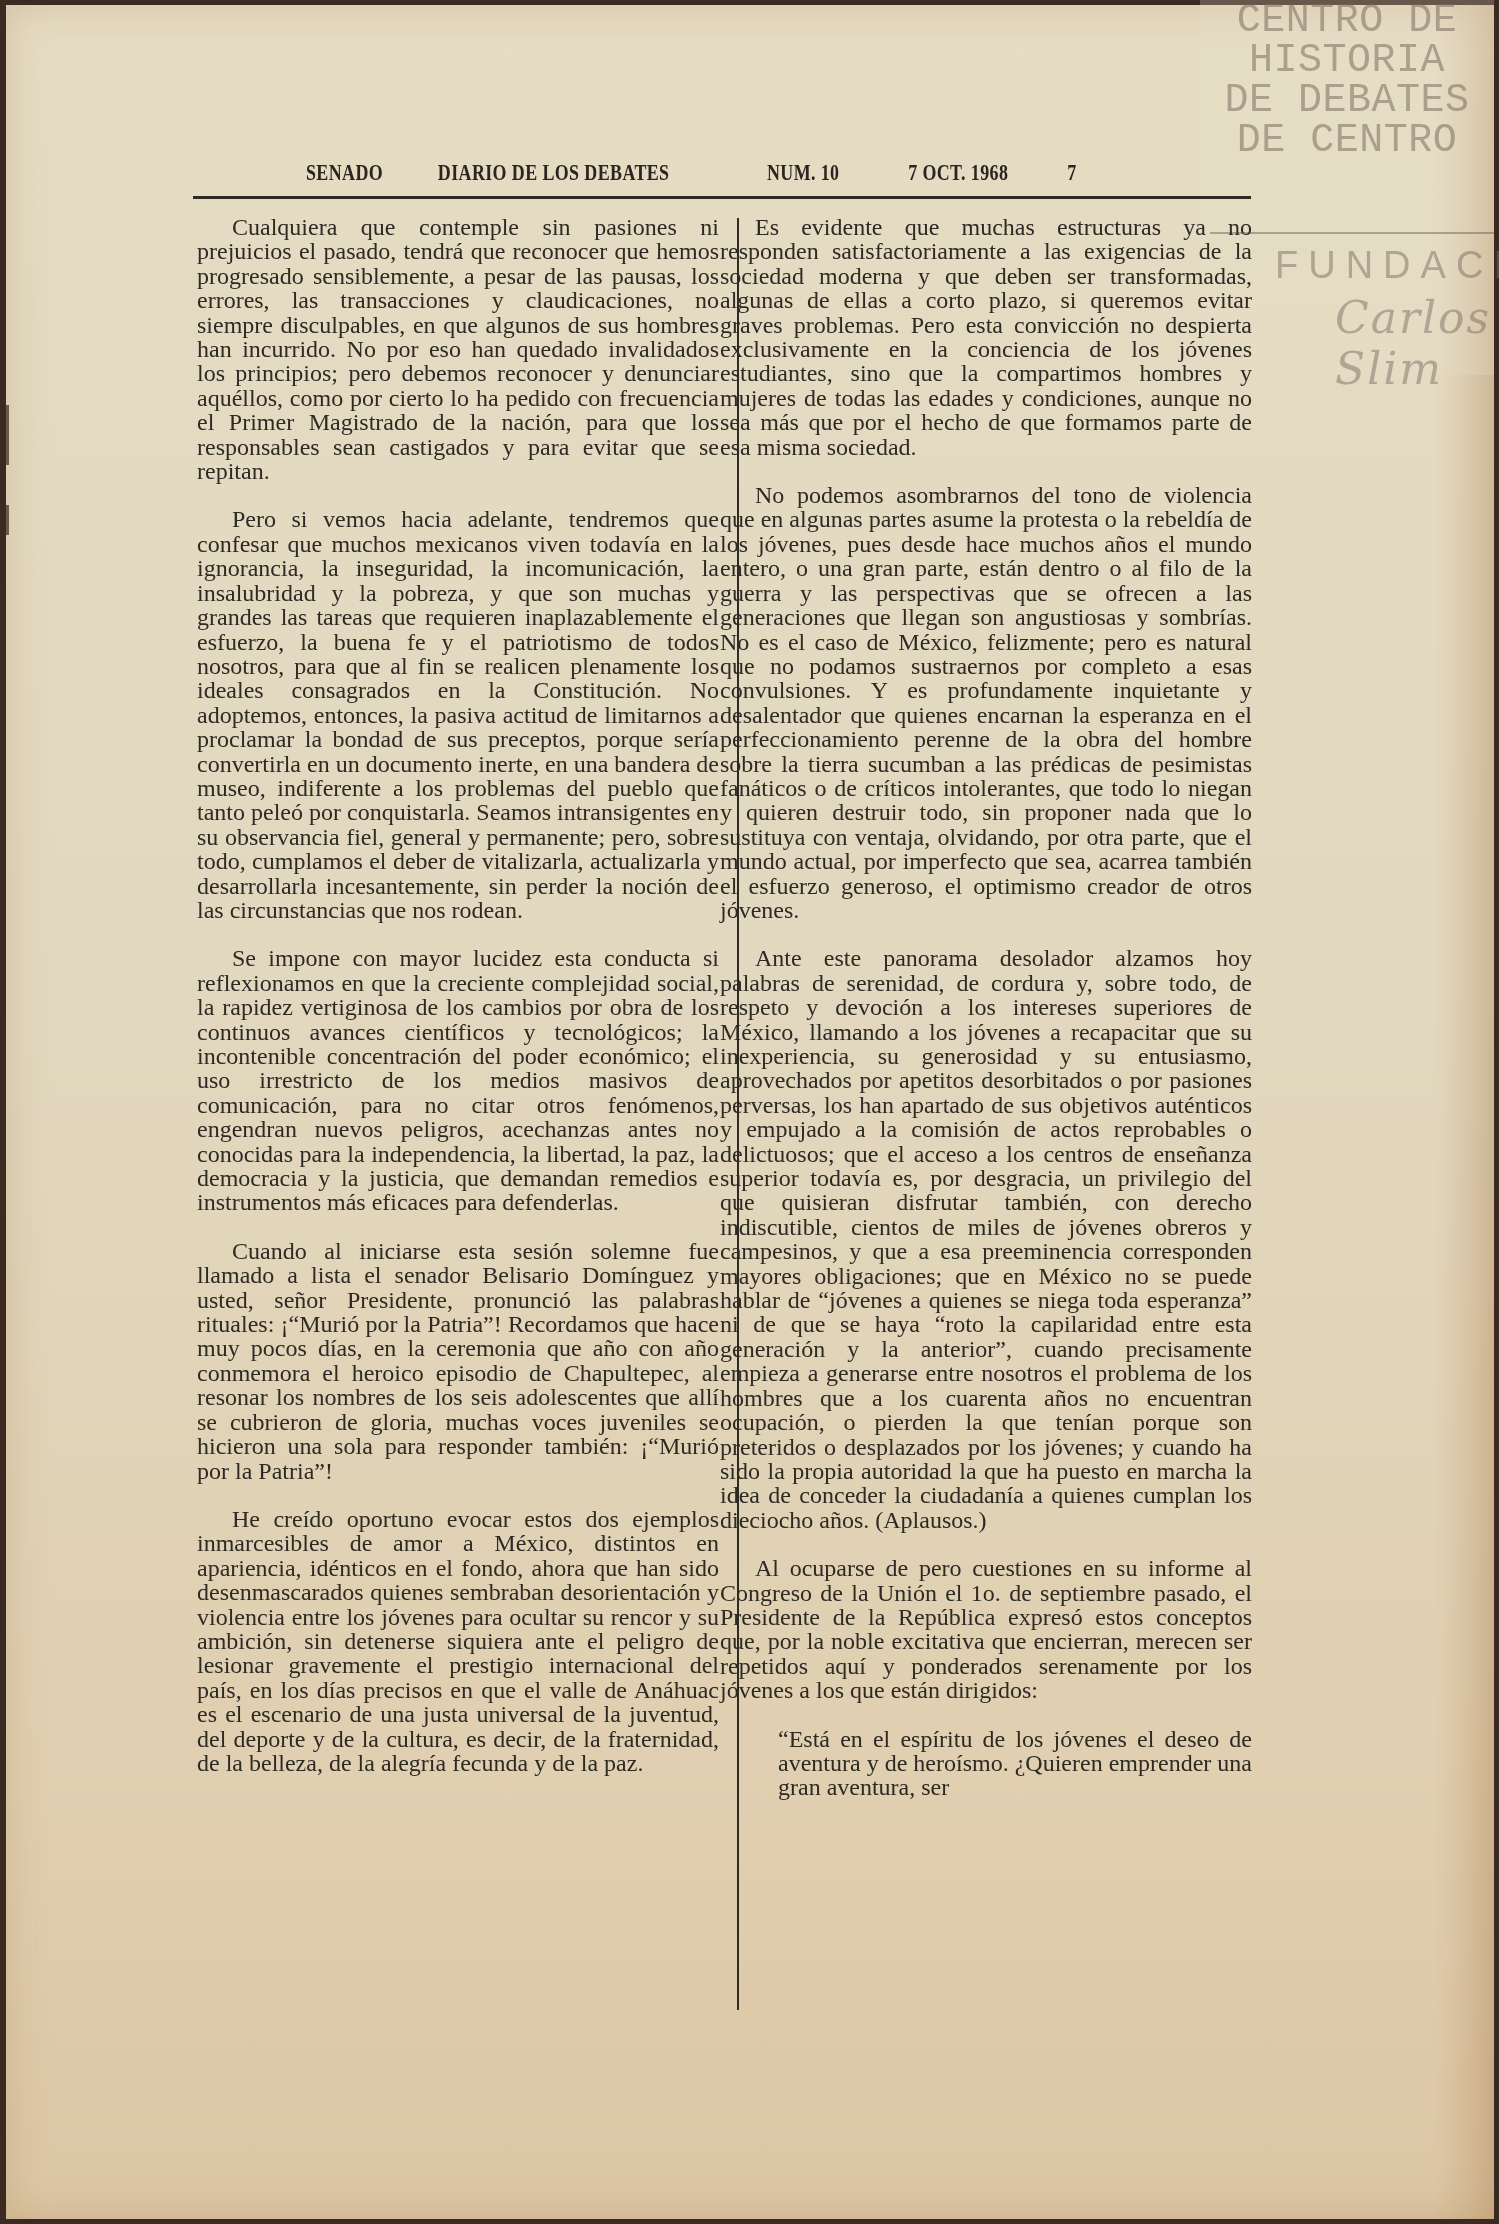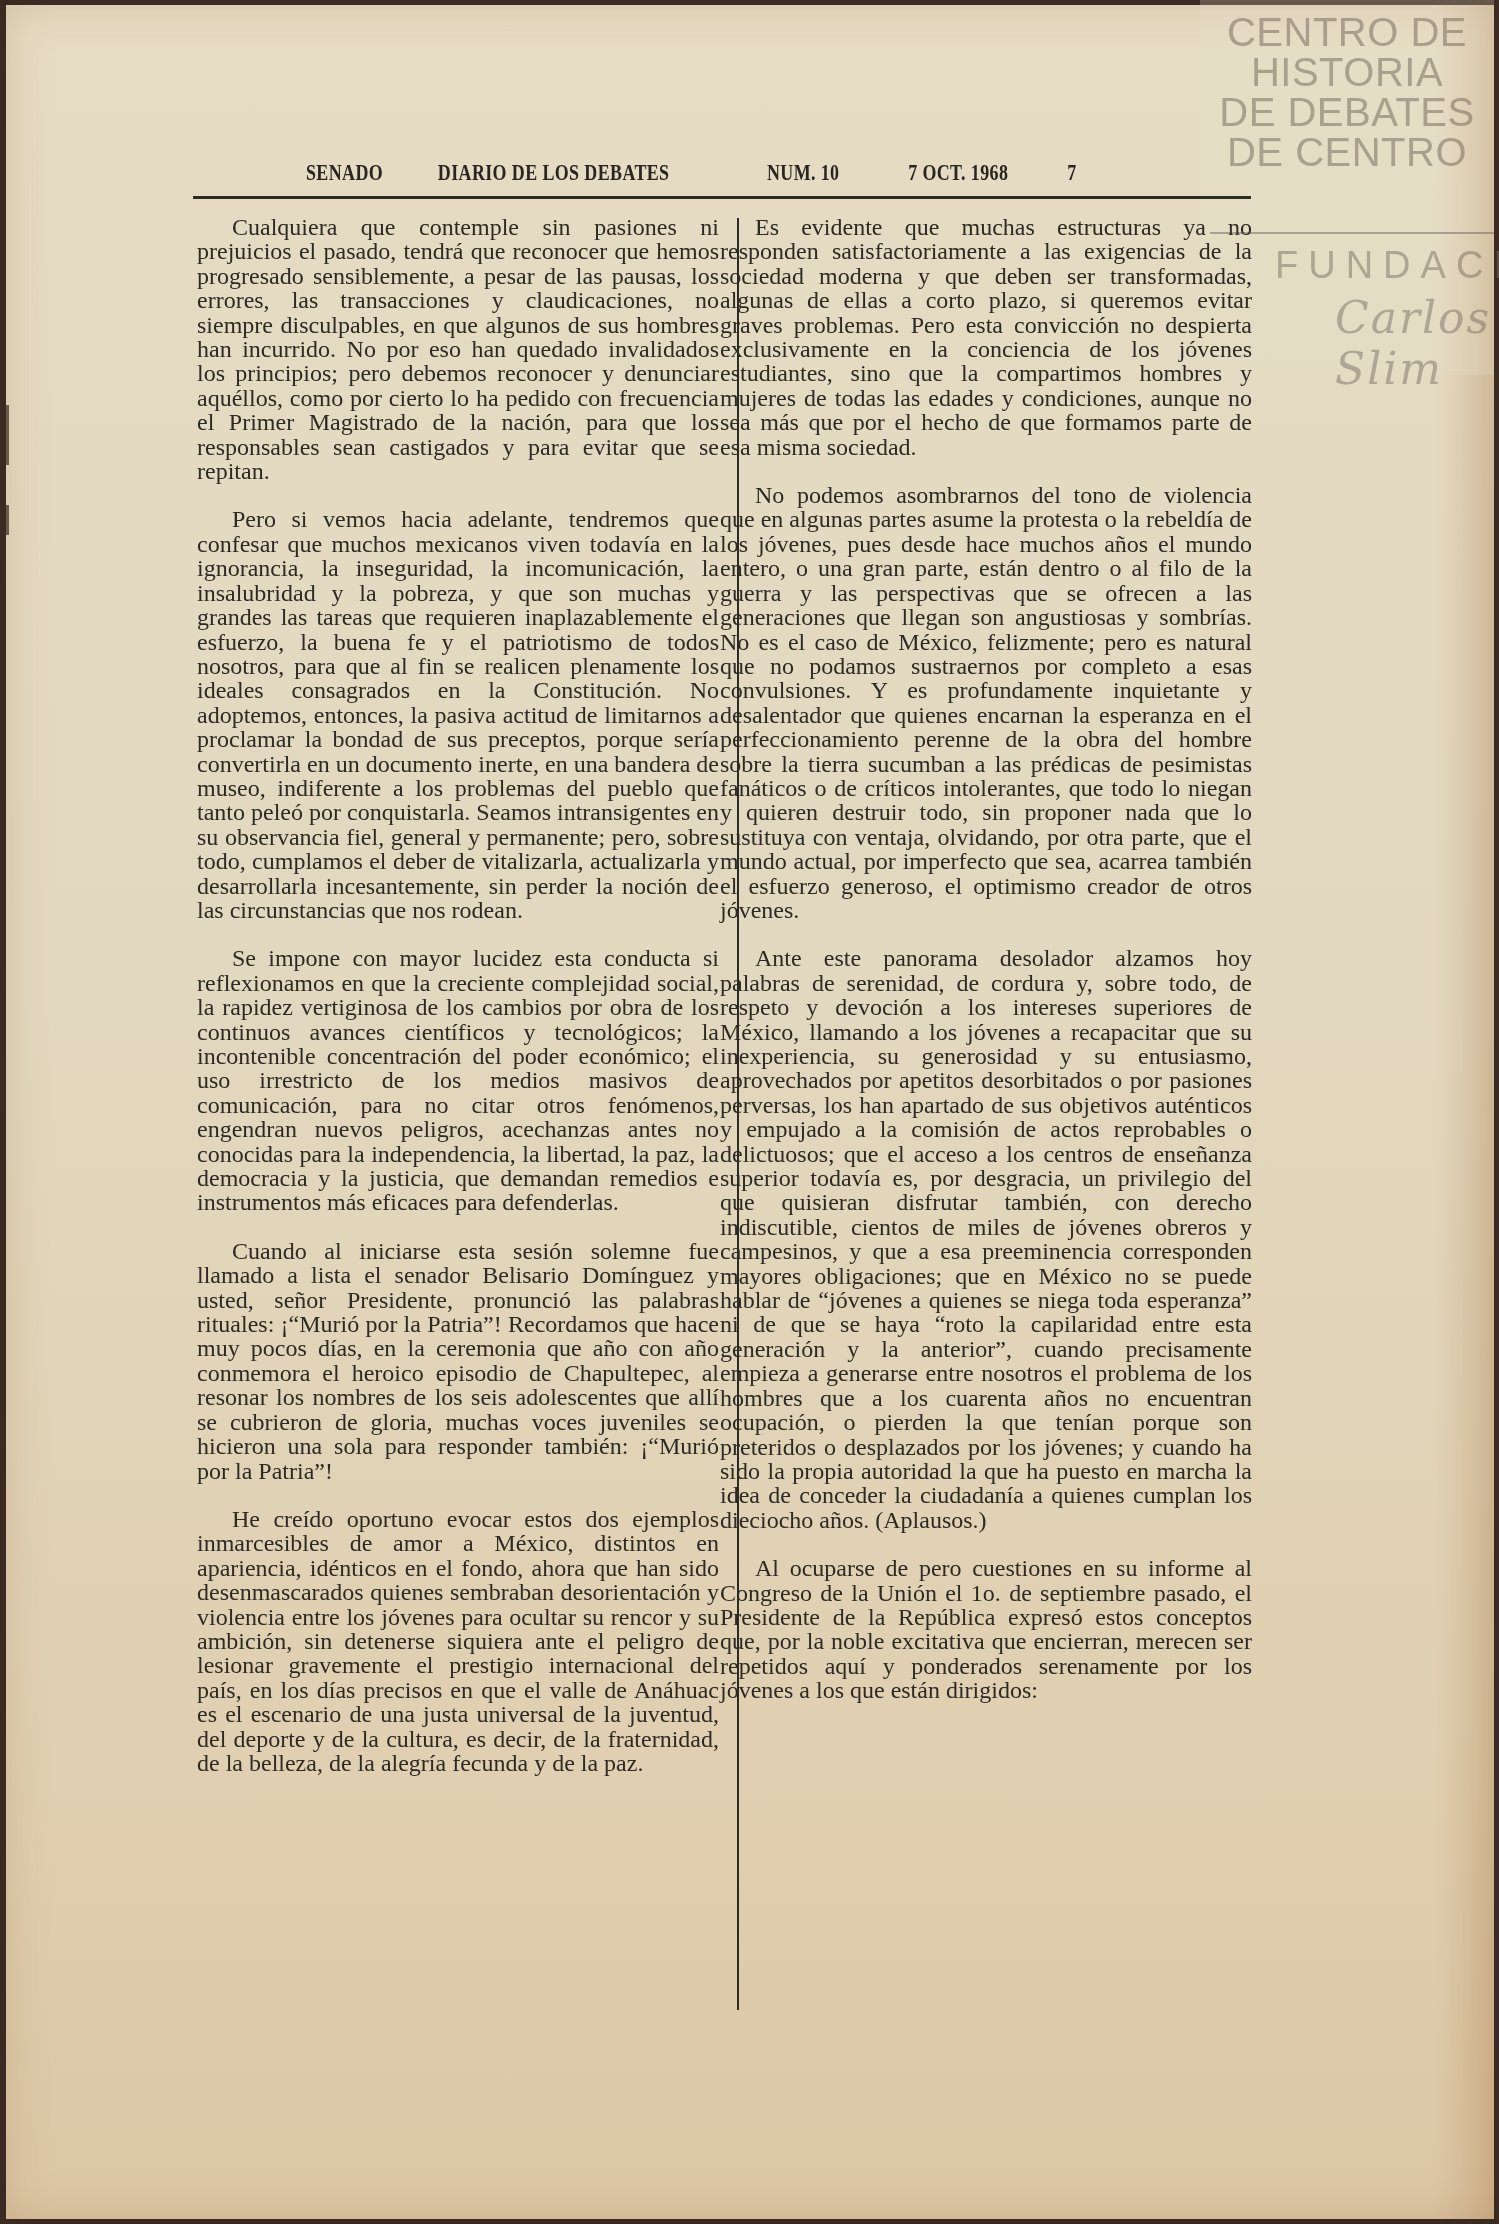--- a/index.html
+++ b/index.html
@@ -41,22 +41,22 @@
   }
   .col-left { left: 197px; width: 522px; }
   .col-right { left: 720px; width: 532px; }
   .col p { margin: 0 0 24px 0; text-indent: 35px; }
   .col p.quote { margin-left: 58px; text-indent: 0; }
   .col-divider {
     position: absolute; left: 737px; top: 218px; width: 2px; height: 1792px;
     background: #2e2a24;
   }
   .watermark {
-    position: absolute; left: 1200px; top: 12px; width: 294px; color: rgba(120,110,95,0.55);
-    font-family: Liberation Sans, sans-serif; text-align: center; pointer-events: none;
+    position: absolute; left: 1200px; top: 1px; width: 294px; color: rgba(120,110,95,0.55);
+    font-family: Liberation Mono, monospace; text-align: center; pointer-events: none;
   }
   .wm-line { display: block; font-size: 40px; line-height: 40px; letter-spacing: 0.5px; }
   .wm-rule { position: absolute; left: 1210px; top: 232px; width: 284px; height: 2px; background: rgba(110,100,90,0.5); }
   .wm-fundacion {
     position: absolute; left: 1275px; top: 244px; font-family: "Liberation Sans", sans-serif;
     font-size: 38px; letter-spacing: 10px; color: rgba(120,110,95,0.5);
   }
   .wm-sig {
     position: absolute; left: 1335px; top: 292px; font-family: "DejaVu Serif", serif; font-style: italic;
     font-size: 44px; color: rgba(110,100,90,0.45); letter-spacing: 2px;
@@ -99,13 +99,14 @@
   <p>He creído oportuno evocar estos dos ejemplos inmarcesibles de amor a México, distintos en apariencia, idénticos en el fondo, ahora que han sido desenmascarados quienes sembraban desorientación y violencia entre los jóvenes para ocultar su rencor y su ambición, sin detenerse siquiera ante el peligro de lesionar gravemente el prestigio internacional del país, en los días precisos en que el valle de Anáhuac es el escenario de una justa universal de la juventud, del deporte y de la cultura, es decir, de la fraternidad, de la belleza, de la alegría fecunda y de la paz.</p>
 </div>
 
 <div class="col-divider"></div>
 
 <div class="col col-right">
   <p>Es evidente que muchas estructuras ya no responden satisfactoriamente a las exigencias de la sociedad moderna y que deben ser transformadas, algunas de ellas a corto plazo, si queremos evitar graves problemas. Pero esta convicción no despierta exclusivamente en la conciencia de los jóvenes estudiantes, sino que la compartimos hombres y mujeres de todas las edades y condiciones, aunque no sea más que por el hecho de que formamos parte de esa misma sociedad.</p>
   <p>No podemos asombrarnos del tono de violencia que en algunas partes asume la protesta o la rebeldía de los jóvenes, pues desde hace muchos años el mundo entero, o una gran parte, están dentro o al filo de la guerra y las perspectivas que se ofrecen a las generaciones que llegan son angustiosas y sombrías. No es el caso de México, felizmente; pero es natural que no podamos sustraernos por completo a esas convulsiones. Y es profundamente inquietante y desalentador que quienes encarnan la esperanza en el perfeccionamiento perenne de la obra del hombre sobre la tierra sucumban a las prédicas de pesimistas fanáticos o de críticos intolerantes, que todo lo niegan y quieren destruir todo, sin proponer nada que lo sustituya con ventaja, olvidando, por otra parte, que el mundo actual, por imperfecto que sea, acarrea también el esfuerzo generoso, el optimismo creador de otros jóvenes.</p>
   <p>Ante este panorama desolador alzamos hoy palabras de serenidad, de cordura y, sobre todo, de respeto y devoción a los intereses superiores de México, llamando a los jóvenes a recapacitar que su inexperiencia, su generosidad y su entusiasmo, aprovechados por apetitos desorbitados o por pasiones perversas, los han apartado de sus objetivos auténticos y empujado a la comisión de actos reprobables o delictuosos; que el acceso a los centros de enseñanza superior todavía es, por desgracia, un privilegio del que quisieran disfrutar también, con derecho indiscutible, cientos de miles de jóvenes obreros y campesinos, y que a esa preeminencia corresponden mayores obligaciones; que en México no se puede hablar de “jóvenes a quienes se niega toda esperanza” ni de que se haya “roto la capilaridad entre esta generación y la anterior”, cuando precisamente empieza a generarse entre nosotros el problema de los hombres que a los cuarenta años no encuentran ocupación, o pierden la que tenían porque son preteridos o desplazados por los jóvenes; y cuando ha sido la propia autoridad la que ha puesto en marcha la idea de conceder la ciudadanía a quienes cumplan los dieciocho años. (Aplausos.)</p>
   <p>Al ocuparse de pero cuestiones en su informe al Congreso de la Unión el 1o. de septiembre pasado, el Presidente de la República expresó estos conceptos que, por la noble excitativa que encierran, merecen ser repetidos aquí y ponderados serenamente por los jóvenes a los que están dirigidos:</p>
+  <p class="quote">“Está en el espíritu de los jóvenes el deseo de aventura y de heroísmo. ¿Quieren emprender una gran aventura, ser</p>
 </div>
 
 </body></html>

